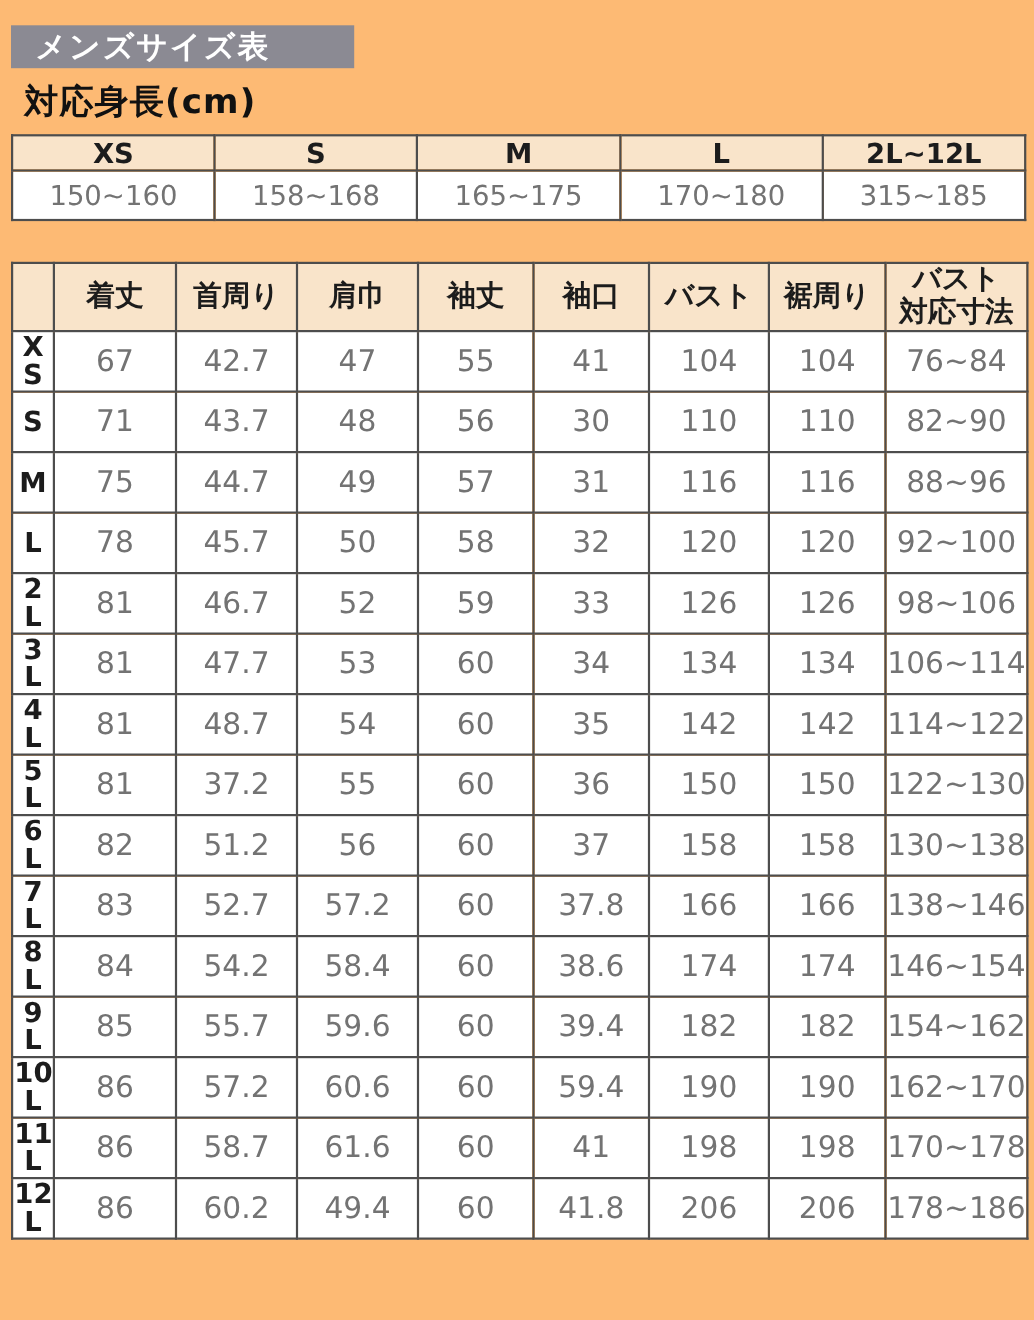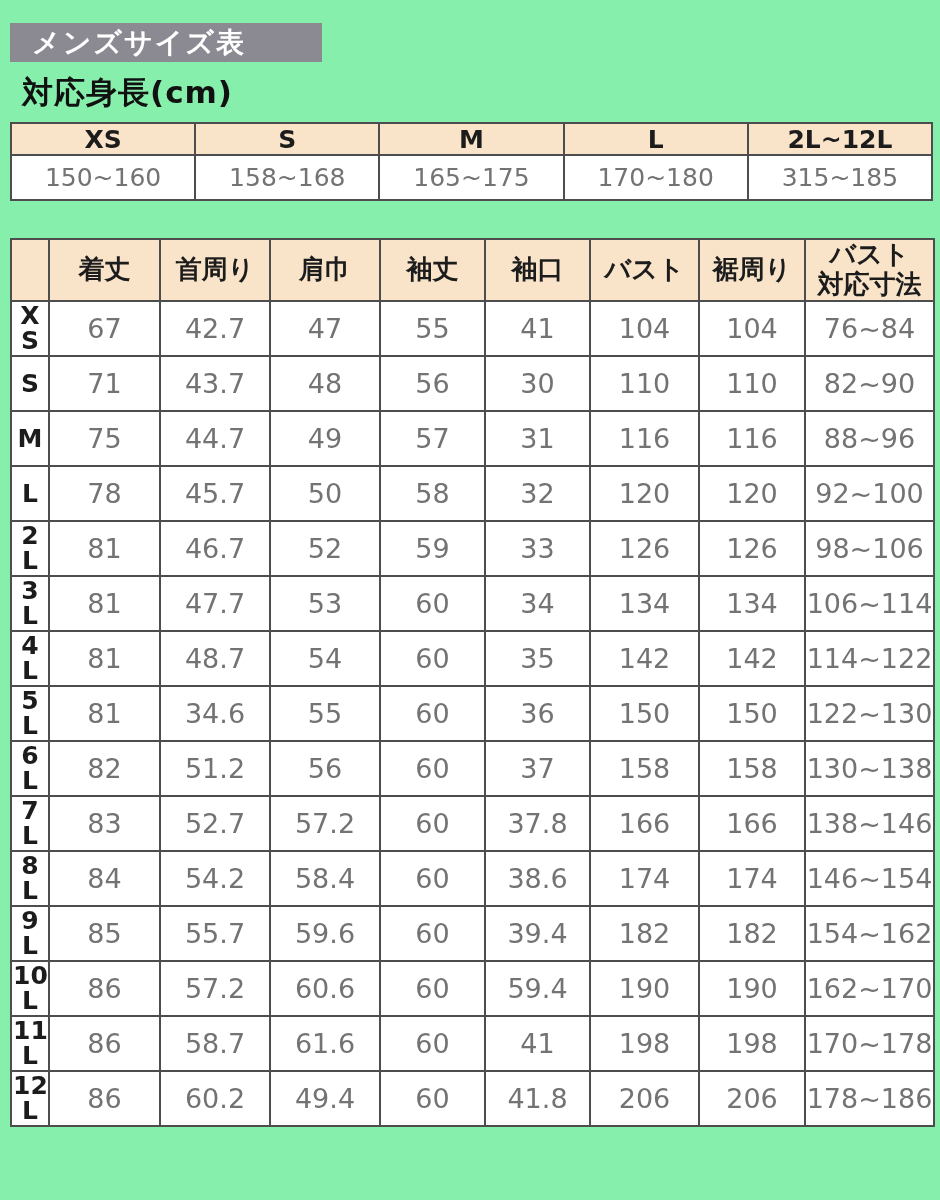--- a/index.html
+++ b/index.html
@@ -7,21 +7,21 @@
     padding: 0;
     background: #ffffff;
     font-family: "DejaVu Sans", "Liberation Sans", sans-serif;
   }
   .page {
     position: relative;
     width: 940px;
     height: 1200px;
     box-sizing: border-box;
     padding: 23px 7px 0 10px;
-    background: #86efac;
+    background: #fdba74;
     overflow: hidden;
   }
   .title-bar {
     width: 312px;
     height: 39px;
     line-height: 39px;
     background: #8b8a93;
     color: #ffffff;
     font-size: 28px;
     font-weight: bold;
@@ -210,21 +210,21 @@
           <td>60</td>
           <td>35</td>
           <td>142</td>
           <td>142</td>
           <td>114~122</td>
         </tr>
         <tr>
           <td class="row-label">5
 L</td>
           <td>81</td>
-          <td>34.6</td>
+          <td>37.2</td>
           <td>55</td>
           <td>60</td>
           <td>36</td>
           <td>150</td>
           <td>150</td>
           <td>122~130</td>
         </tr>
         <tr>
           <td class="row-label">6
 L</td>

